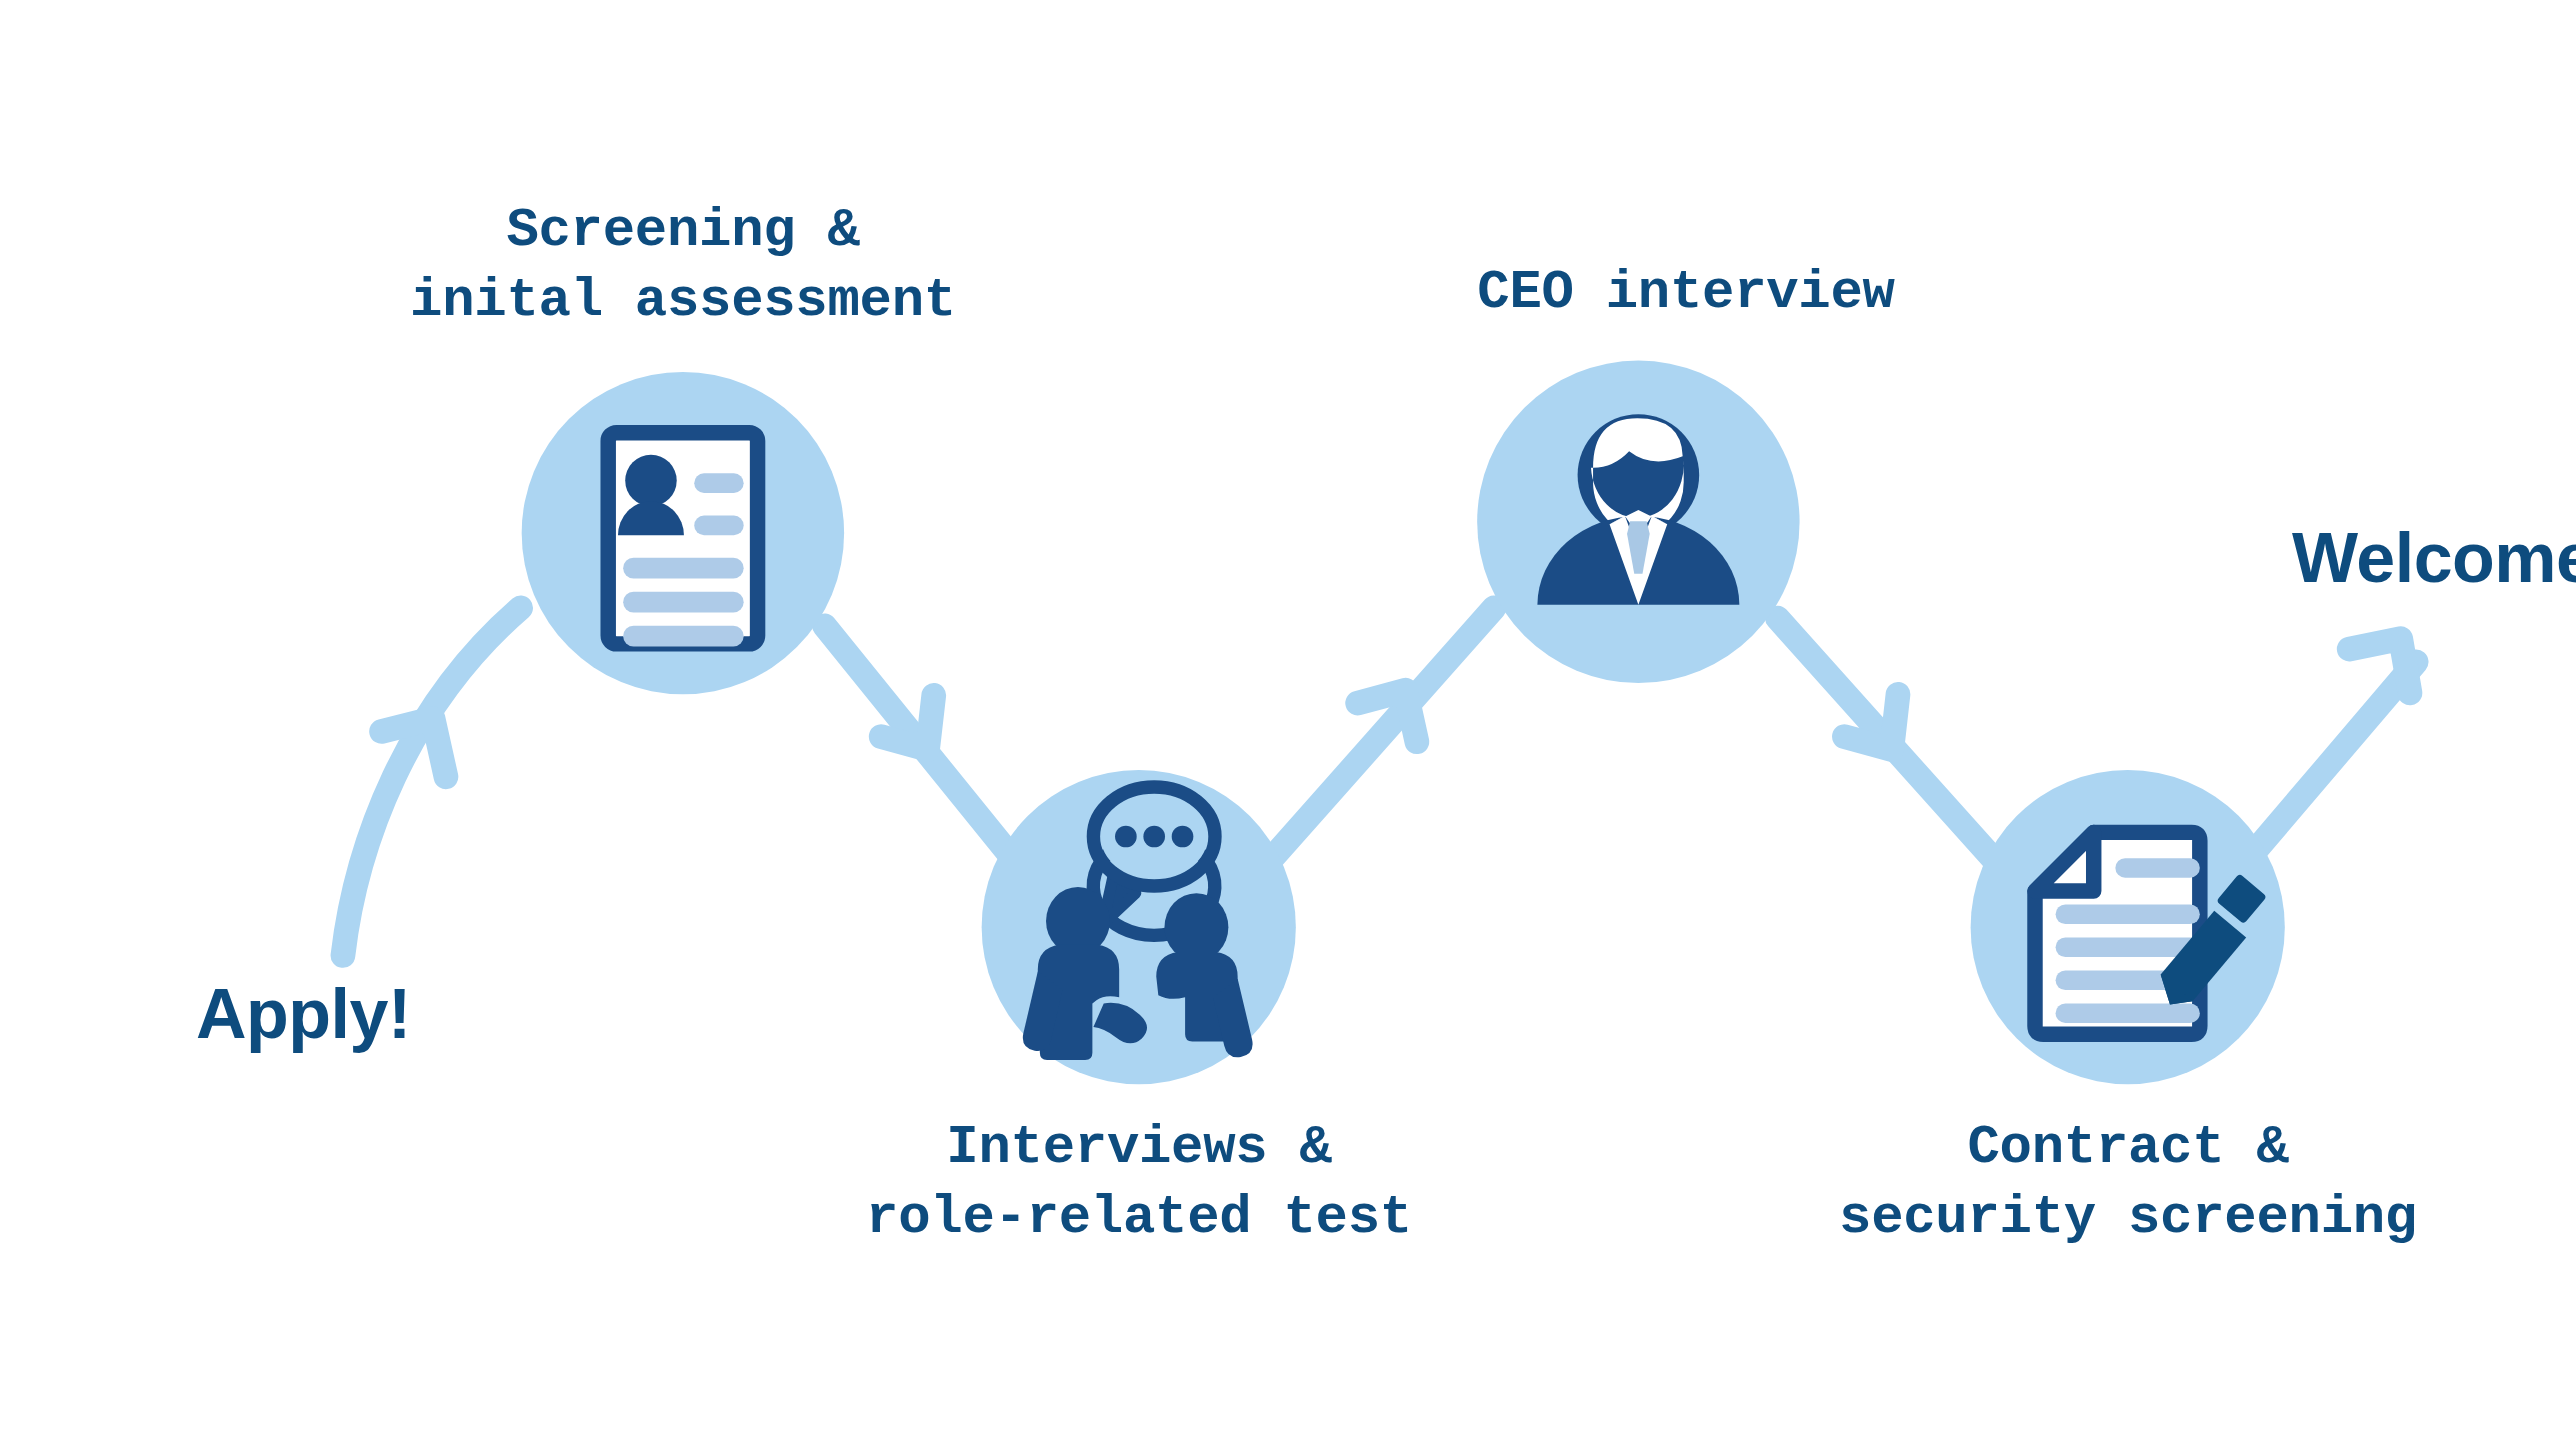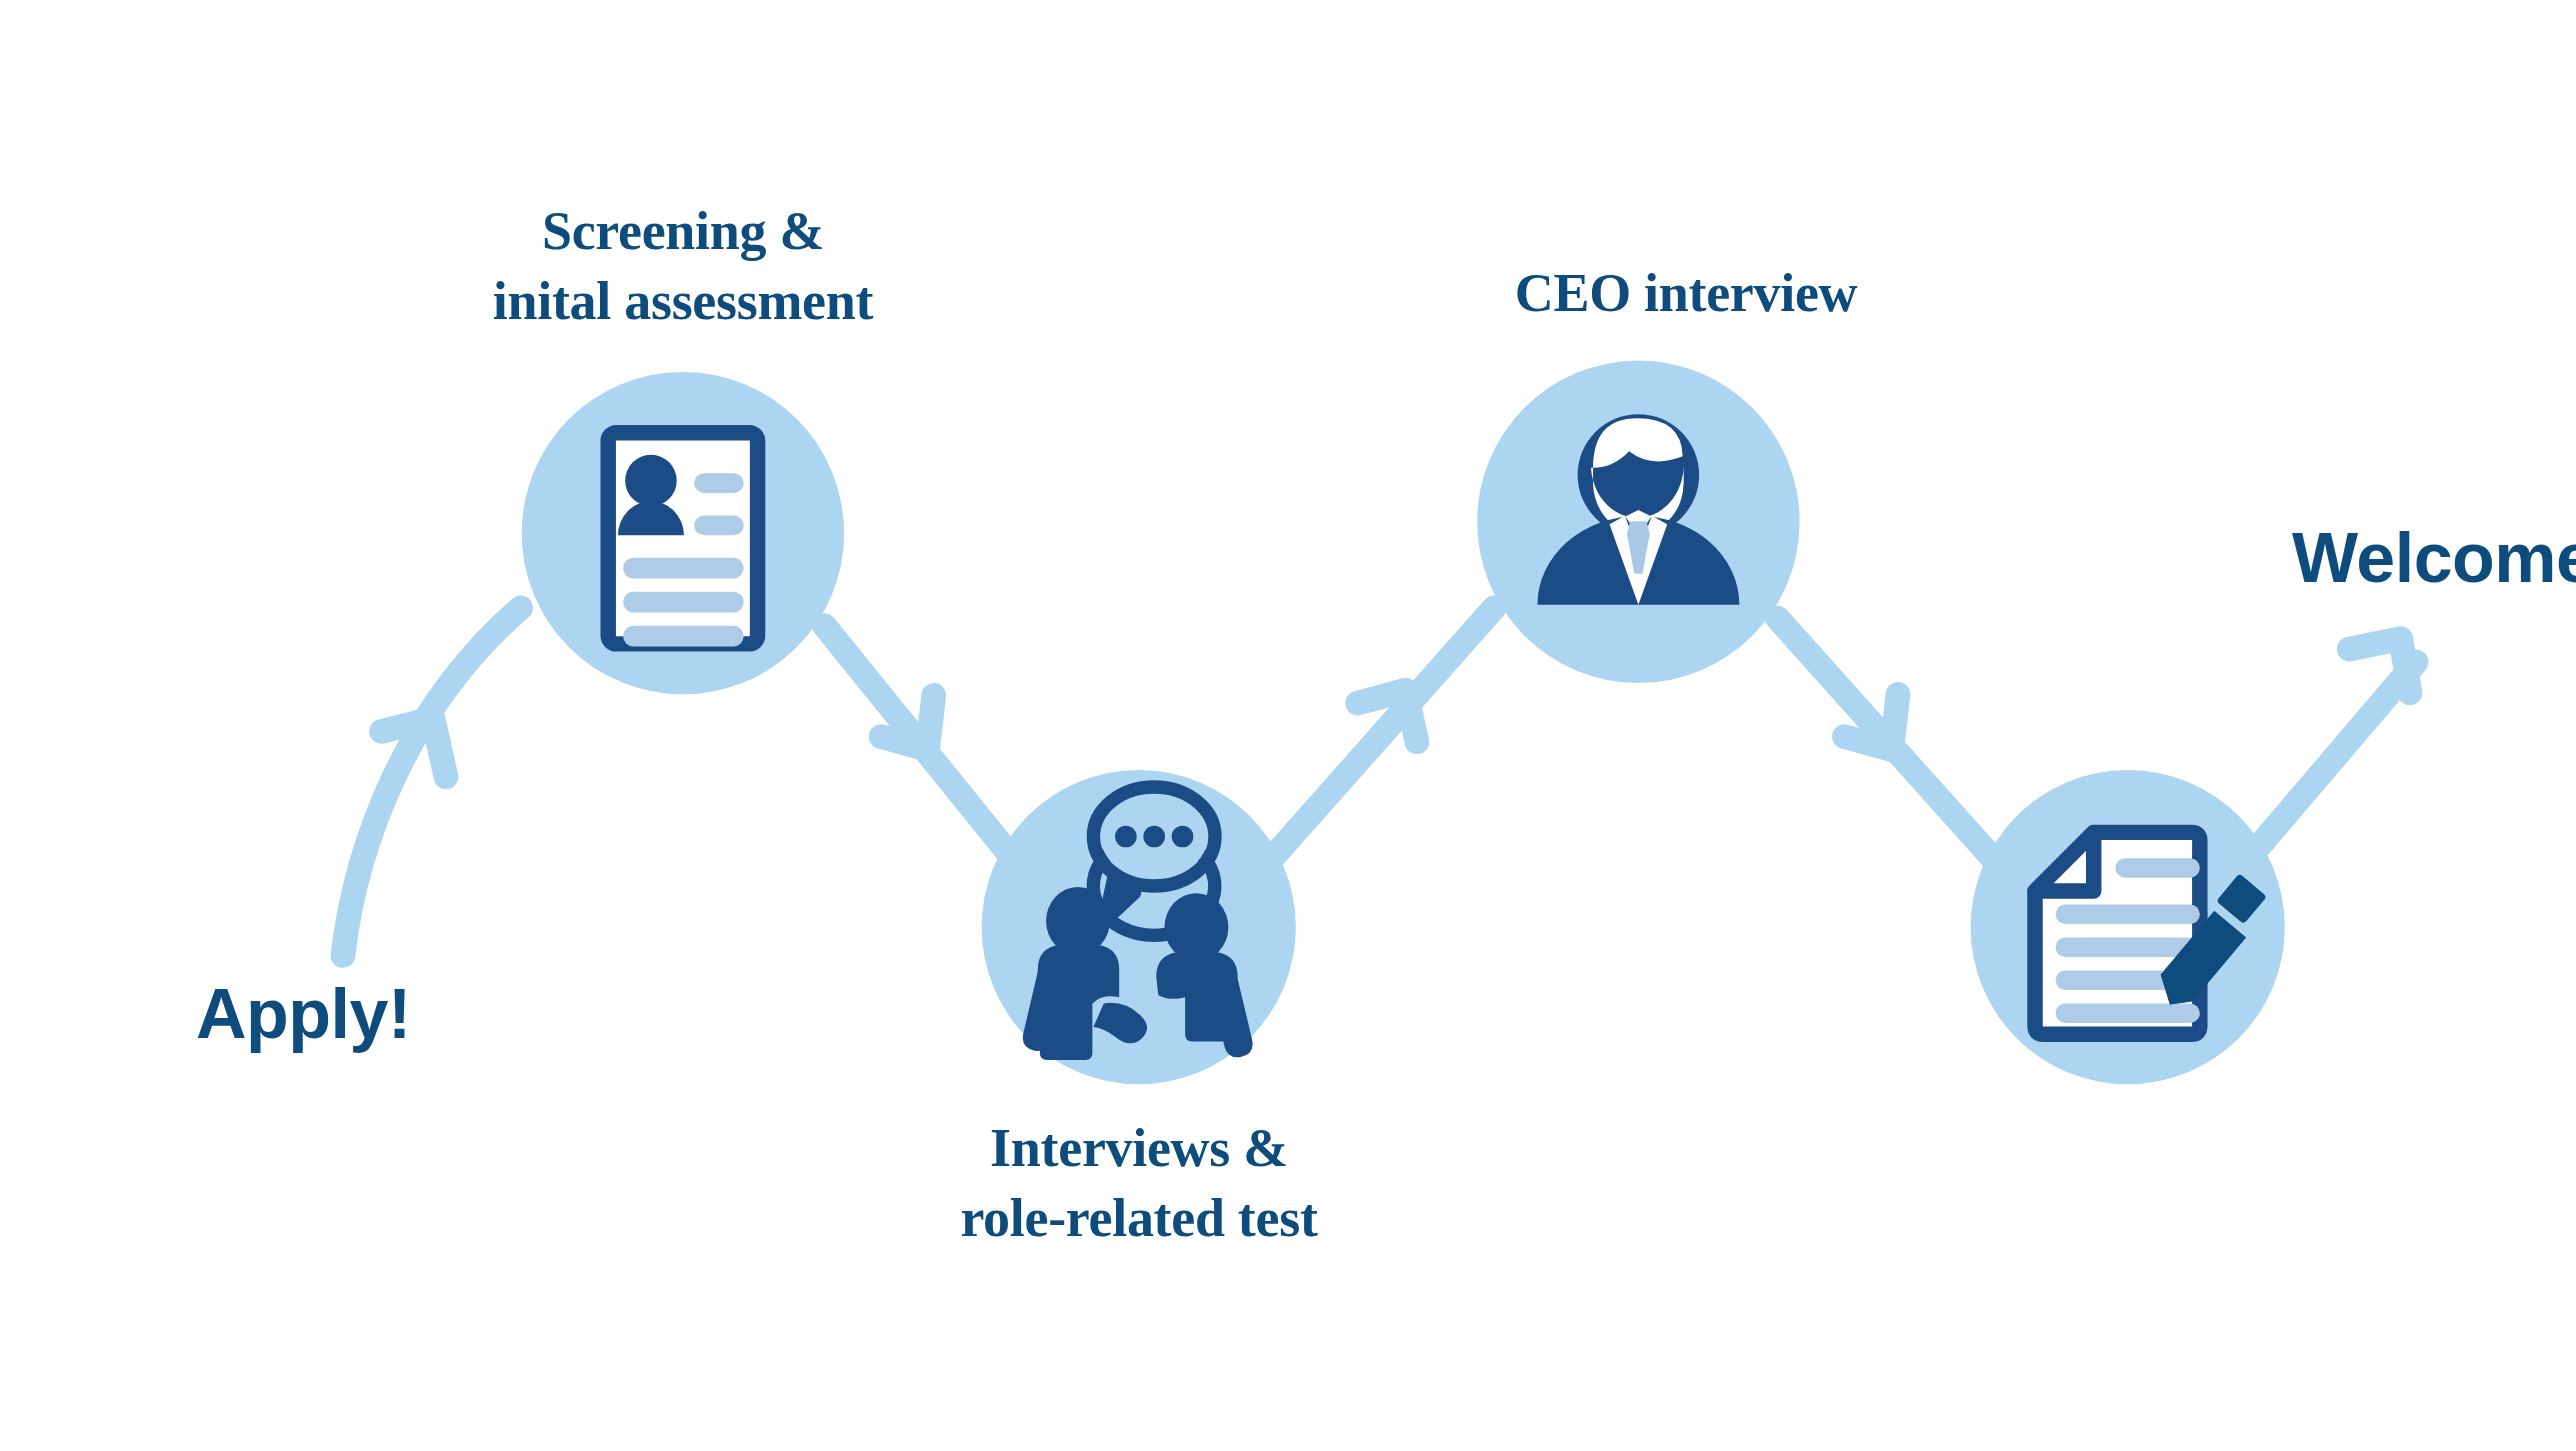--- a/index.html
+++ b/index.html
@@ -31,21 +31,21 @@
   .node-label {
     position: absolute;
     color: #0E4C7E;
     font-weight: 700;
     font-size: 54px;
     line-height: 1.30;
     letter-spacing: -0.3px;
     text-align: center;
     white-space: pre-line;
     transform: translateX(-50%);
-    font-family: Liberation Serif, serif;
+    font-family: Liberation Mono, monospace;
   }
   .endpoint-label {
     position: absolute;
     color: #0E4C7E;
     font-weight: 700;
     font-size: 70px;
     line-height: 1.1;
     letter-spacing: -0.5px;
     white-space: nowrap;
     font-family: "Liberation Sans", sans-serif;
@@ -239,19 +239,21 @@
   </svg>
 
   <div class="node-label" id="label-screening">Screening &amp;
 inital assessment</div>
 
   <div class="node-label" id="label-ceo">CEO interview</div>
 
   <div class="node-label" id="label-interviews">Interviews &amp;
 role-related test</div>
 
+  <div class="node-label" id="label-contract">Contract &amp;
+security screening</div>
 
   <div class="endpoint-label" id="label-apply">Apply!</div>
 
   <div class="endpoint-label" id="label-welcome">Welcome!</div>
 
 </div>
 
 
 </body></html>

